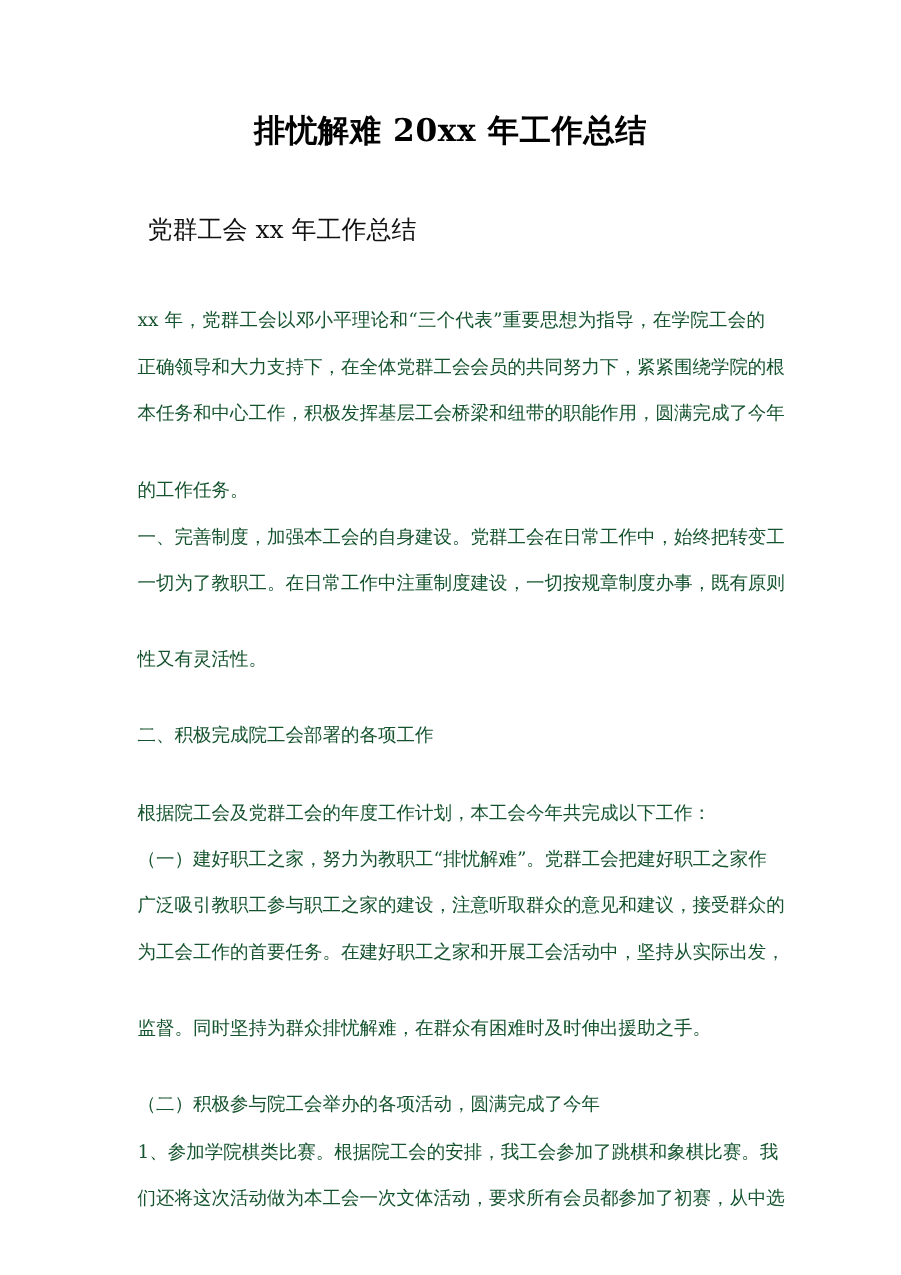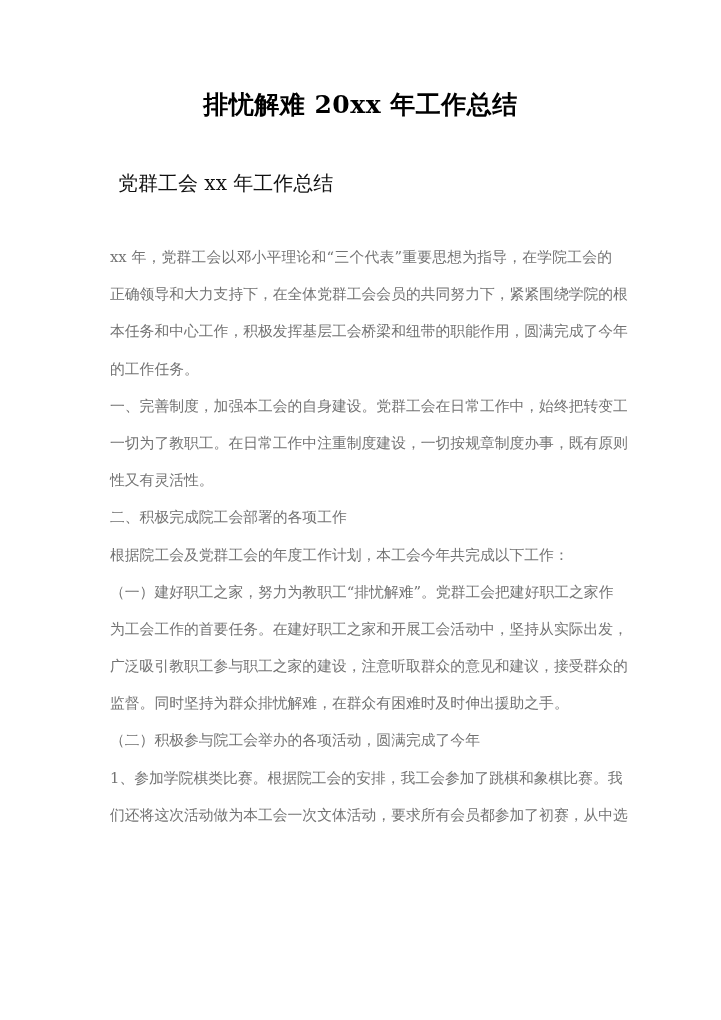--- a/index.html
+++ b/index.html
@@ -49,43 +49,44 @@
       width: 502px;
     }
     .line {
       display: block;
       height: 37.2px;
       line-height: 30px;
       font-size: 14.8px;
       white-space: nowrap;
       text-align: justify;
       text-align-last: justify;
-      color: #737373;
+      color: #14532d;
     }
     .line.last {
       text-align-last: left;
+      margin-top: 24px;
     }
   </style>
 </head>
 <body>
 
 <div class="page">
   <div class="title">排忧解难 20xx 年工作总结</div>
   <div class="subtitle">党群工会 xx 年工作总结</div>
   <div class="body">
     <span class="line">xx 年，党群工会以邓小平理论和“三个代表”重要思想为指导，在学院工会的</span>
     <span class="line">正确领导和大力支持下，在全体党群工会会员的共同努力下，紧紧围绕学院的根</span>
     <span class="line">本任务和中心工作，积极发挥基层工会桥梁和纽带的职能作用，圆满完成了今年</span>
     <span class="line last">的工作任务。</span>
     <span class="line">一、完善制度，加强本工会的自身建设。党群工会在日常工作中，始终把转变工</span>
     <span class="line">一切为了教职工。在日常工作中注重制度建设，一切按规章制度办事，既有原则</span>
     <span class="line last">性又有灵活性。</span>
     <span class="line last">二、积极完成院工会部署的各项工作</span>
     <span class="line last">根据院工会及党群工会的年度工作计划，本工会今年共完成以下工作：</span>
     <span class="line">（一）建好职工之家，努力为教职工“排忧解难”。党群工会把建好职工之家作</span>
+    <span class="line">广泛吸引教职工参与职工之家的建设，注意听取群众的意见和建议，接受群众的</span>
     <span class="line">为工会工作的首要任务。在建好职工之家和开展工会活动中，坚持从实际出发，</span>
-    <span class="line">广泛吸引教职工参与职工之家的建设，注意听取群众的意见和建议，接受群众的</span>
     <span class="line last">监督。同时坚持为群众排忧解难，在群众有困难时及时伸出援助之手。</span>
     <span class="line last">（二）积极参与院工会举办的各项活动，圆满完成了今年</span>
     <span class="line">1、参加学院棋类比赛。根据院工会的安排，我工会参加了跳棋和象棋比赛。我</span>
     <span class="line">们还将这次活动做为本工会一次文体活动，要求所有会员都参加了初赛，从中选</span>
   </div>
 </div>
 
 </body></html>

